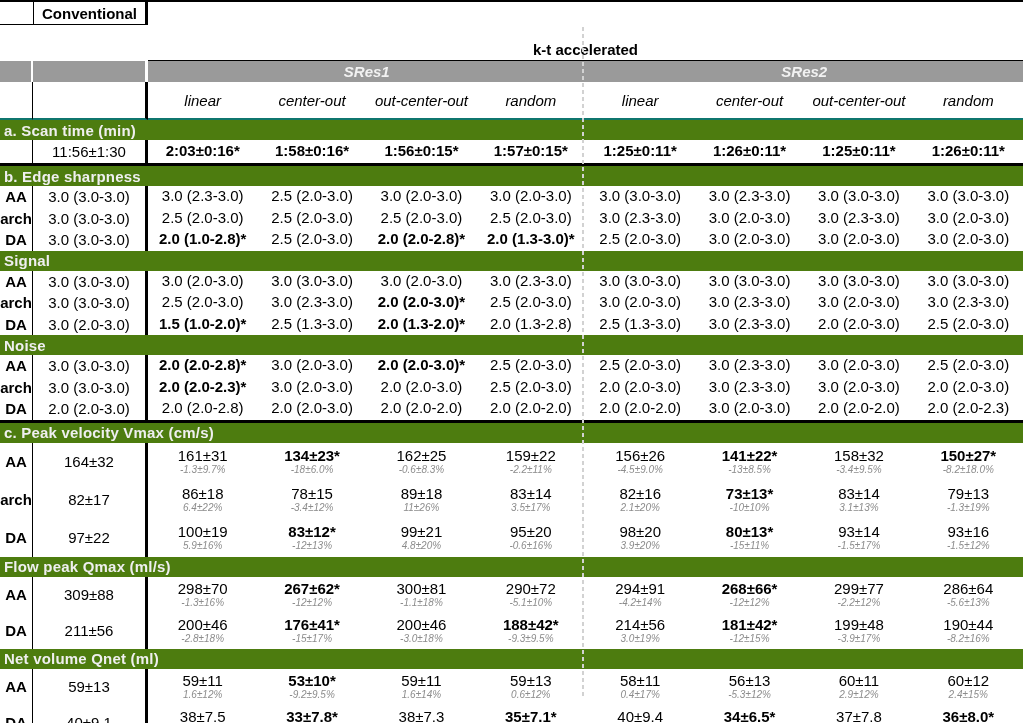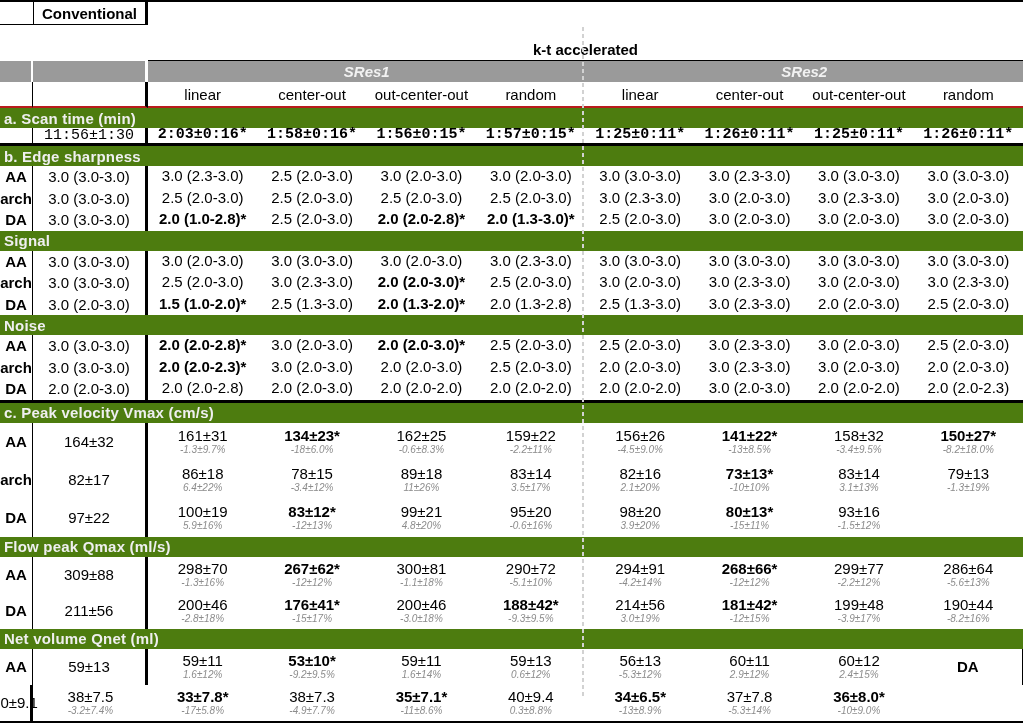--- a/index.html
+++ b/index.html
@@ -18,27 +18,27 @@
   .cell { display: flex; align-items: center; justify-content: center; font-size: 15px; }
   .v1 { border-right: 1.5px solid #000; }
   .v2 { border-right: 3px solid #000; }
   .r1 { height: 23px; border-bottom: 1.5px solid #000; font-weight: bold; }
   .conv-head { border-left: 1.5px solid #000; border-right: 3px solid #000; }
   .r2 { height: 21px; background: #9a9a9a; color: #f2f2f2; font-weight: bold; }
   .bc1 { border-right: 2px solid #fff; }
   .bc2 { border-right: 3px solid #fff; }
   .span4 { grid-column: span 4; font-style: italic; }
   .span8 { grid-column: span 8; margin-top: 36px; }
-  .colhead { height: 26px; border-bottom: 2px solid #b91c1c; }
+  .colhead { height: 38px; font-style: italic; border-bottom: 2px solid #0f766e; }
   .band {
     grid-column: 1 / -1; height: 20px; background: #4d7c0f; color: #efefef;
     font-weight: bold; font-size: 15px; display: flex; align-items: center;
     padding-left: 4px; letter-spacing: 0.2px;
   }
-  .h-scan { height: 15px; font-family: Liberation Mono, monospace; }
+  .h-scan { height: 23px; }
   .h-ord  { height: 21.5px; }
   .h-v    { height: 38px; }
   .h-q    { height: 36px; }
   .lbl  { font-weight: bold; }
   .val  { flex-direction: column; justify-content: center; line-height: 1.12; }
   .bold { font-weight: bold; }
   .pct  { font-style: italic; color: #8c8c8c; font-size: 10px; }
   .hr-line { grid-column: 1 / -1; height: 3px; background: #000; }
   .dash {
     position: absolute; left: 582px; top: 27px; width: 2px; height: 672px;
@@ -428,20 +428,24 @@
       </div>
       <div class="cell val h-v">
         <div class="">98±20</div>
         <div class="pct">3.9±20%</div>
       </div>
       <div class="cell val h-v">
         <div class="bold">80±13*</div>
         <div class="pct">-15±11%</div>
       </div>
       <div class="cell val h-v">
+        <div class="">93±14</div>
+        <div class="pct">-1.5±17%</div>
+      </div>
+      <div class="cell val h-v">
         <div class="">93±16</div>
         <div class="pct">-1.5±12%</div>
       </div>
       <div class="band">Flow peak Qmax (ml/s)</div>
       <div class="cell lbl v1 h-q">AA</div>
       <div class="cell v2 h-q">309±88</div>
       <div class="cell val h-q">
         <div class="">298±70</div>
         <div class="pct">-1.3±16%</div>
       </div>
@@ -518,20 +522,24 @@
         <div class="bold">53±10*</div>
         <div class="pct">-9.2±9.5%</div>
       </div>
       <div class="cell val h-q">
         <div class="">59±11</div>
         <div class="pct">1.6±14%</div>
       </div>
       <div class="cell val h-q">
         <div class="">59±13</div>
         <div class="pct">0.6±12%</div>
+      </div>
+      <div class="cell val h-q">
+        <div class="">58±11</div>
+        <div class="pct">0.4±17%</div>
       </div>
       <div class="cell val h-q">
         <div class="">56±13</div>
         <div class="pct">-5.3±12%</div>
       </div>
       <div class="cell val h-q">
         <div class="">60±11</div>
         <div class="pct">2.9±12%</div>
       </div>
       <div class="cell val h-q">

